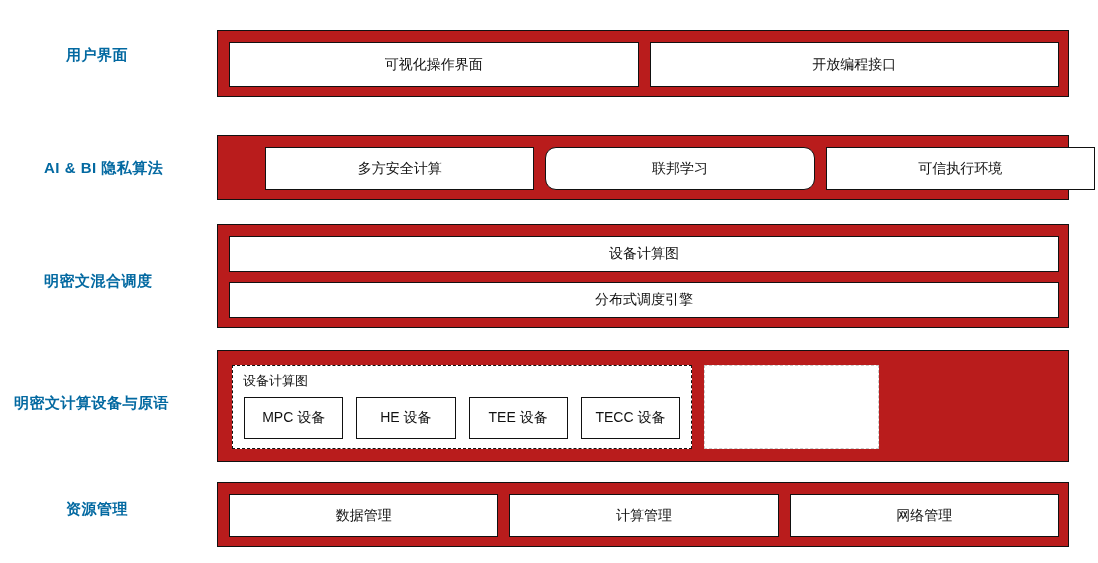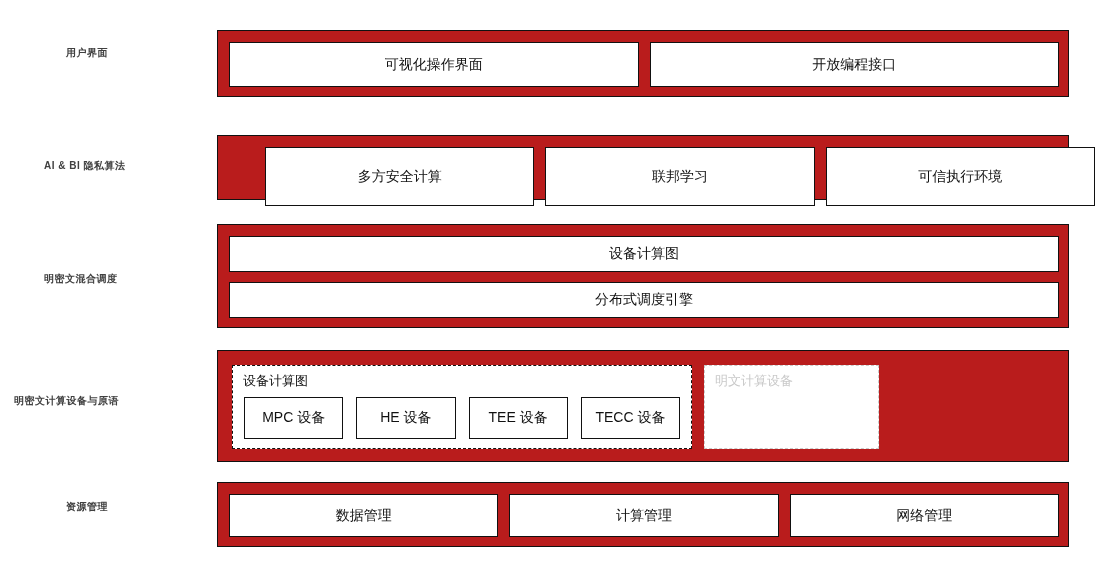--- a/index.html
+++ b/index.html
@@ -13,23 +13,23 @@
   }
   #canvas {
     position: relative;
     width: 1098px;
     height: 563px;
     background: #ffffff;
     overflow: hidden;
   }
   .row-label {
     position: absolute;
-    font-size: 10px;
+    font-size: 15px;
     font-weight: bold;
-    color: #404040;
+    color: #0369a1;
     letter-spacing: 0.5px;
     white-space: nowrap;
     text-align: center;
   }
   .outer-box {
     position: absolute;
     border: 1.5px solid #111111;
     background: #b91c1c;
     box-sizing: border-box;
   }
@@ -93,23 +93,23 @@
   <div class="outer-box" style="left:217px; top:30px; width:852px; height:67px;">
     <div style="position:absolute; left:11px; top:11px; display:flex; gap:11px; width:830px; height:45px;">
       <div class="cell" style="flex:1;">可视化操作界面</div>
       <div class="cell" style="flex:1;">开放编程接口</div>
     </div>
   </div>
 
   <div class="row-label" style="left:44px; top:159px;">AI &amp; BI 隐私算法</div>
 
   <div class="outer-box" style="left:217px; top:135px; width:852px; height:65px;">
-    <div style="position:absolute; left:11px; top:11px; display:flex; gap:11px; width:830px; height:59px;padding-left:36px;">
+    <div style="position:absolute; left:11px; top:11px; display:flex; gap:11px; width:830px; height:43px;padding-left:36px;">
       <div class="cell" style="flex:1;">多方安全计算</div>
-      <div class="cell" style="flex:1;">联邦学习</div>
+      <div class="cell" style="flex:1;border-radius:11px;">联邦学习</div>
       <div class="cell" style="flex:1;">可信执行环境</div>
     </div>
   </div>
 
   <div class="row-label" style="left:44px; top:272px;">明密文混合调度</div>
 
   <div class="outer-box" style="left:217px; top:224px; width:852px; height:104px;">
     <div style="position:absolute; left:11px; top:11px; width:830px; height:82px; display:flex; flex-direction:column; gap:10px;">
       <div class="cell" style="flex:1;">设备计算图</div>
       <div class="cell" style="flex:1;">分布式调度引擎</div>
@@ -124,21 +124,20 @@
       <div class="group-title">设备计算图</div>
       <div class="group-cells">
         <div class="cell">MPC 设备</div>
         <div class="cell">HE 设备</div>
         <div class="cell">TEE 设备</div>
         <div class="cell">TECC 设备</div>
       </div>
     </div>
 
     <div class="dashed-group muted" style="left:486px; top:14px; width:175px; height:84px;">
-      <div class="group-title muted">明文计算设备</div>
     </div>
 
   </div>
 
   <div class="row-label" style="left:66px; top:500px;">资源管理</div>
 
   <div class="outer-box" style="left:217px; top:482px; width:852px; height:65px;">
     <div style="position:absolute; left:11px; top:11px; display:flex; gap:11px; width:830px; height:43px;">
       <div class="cell" style="flex:1;">数据管理</div>
       <div class="cell" style="flex:1;">计算管理</div>

